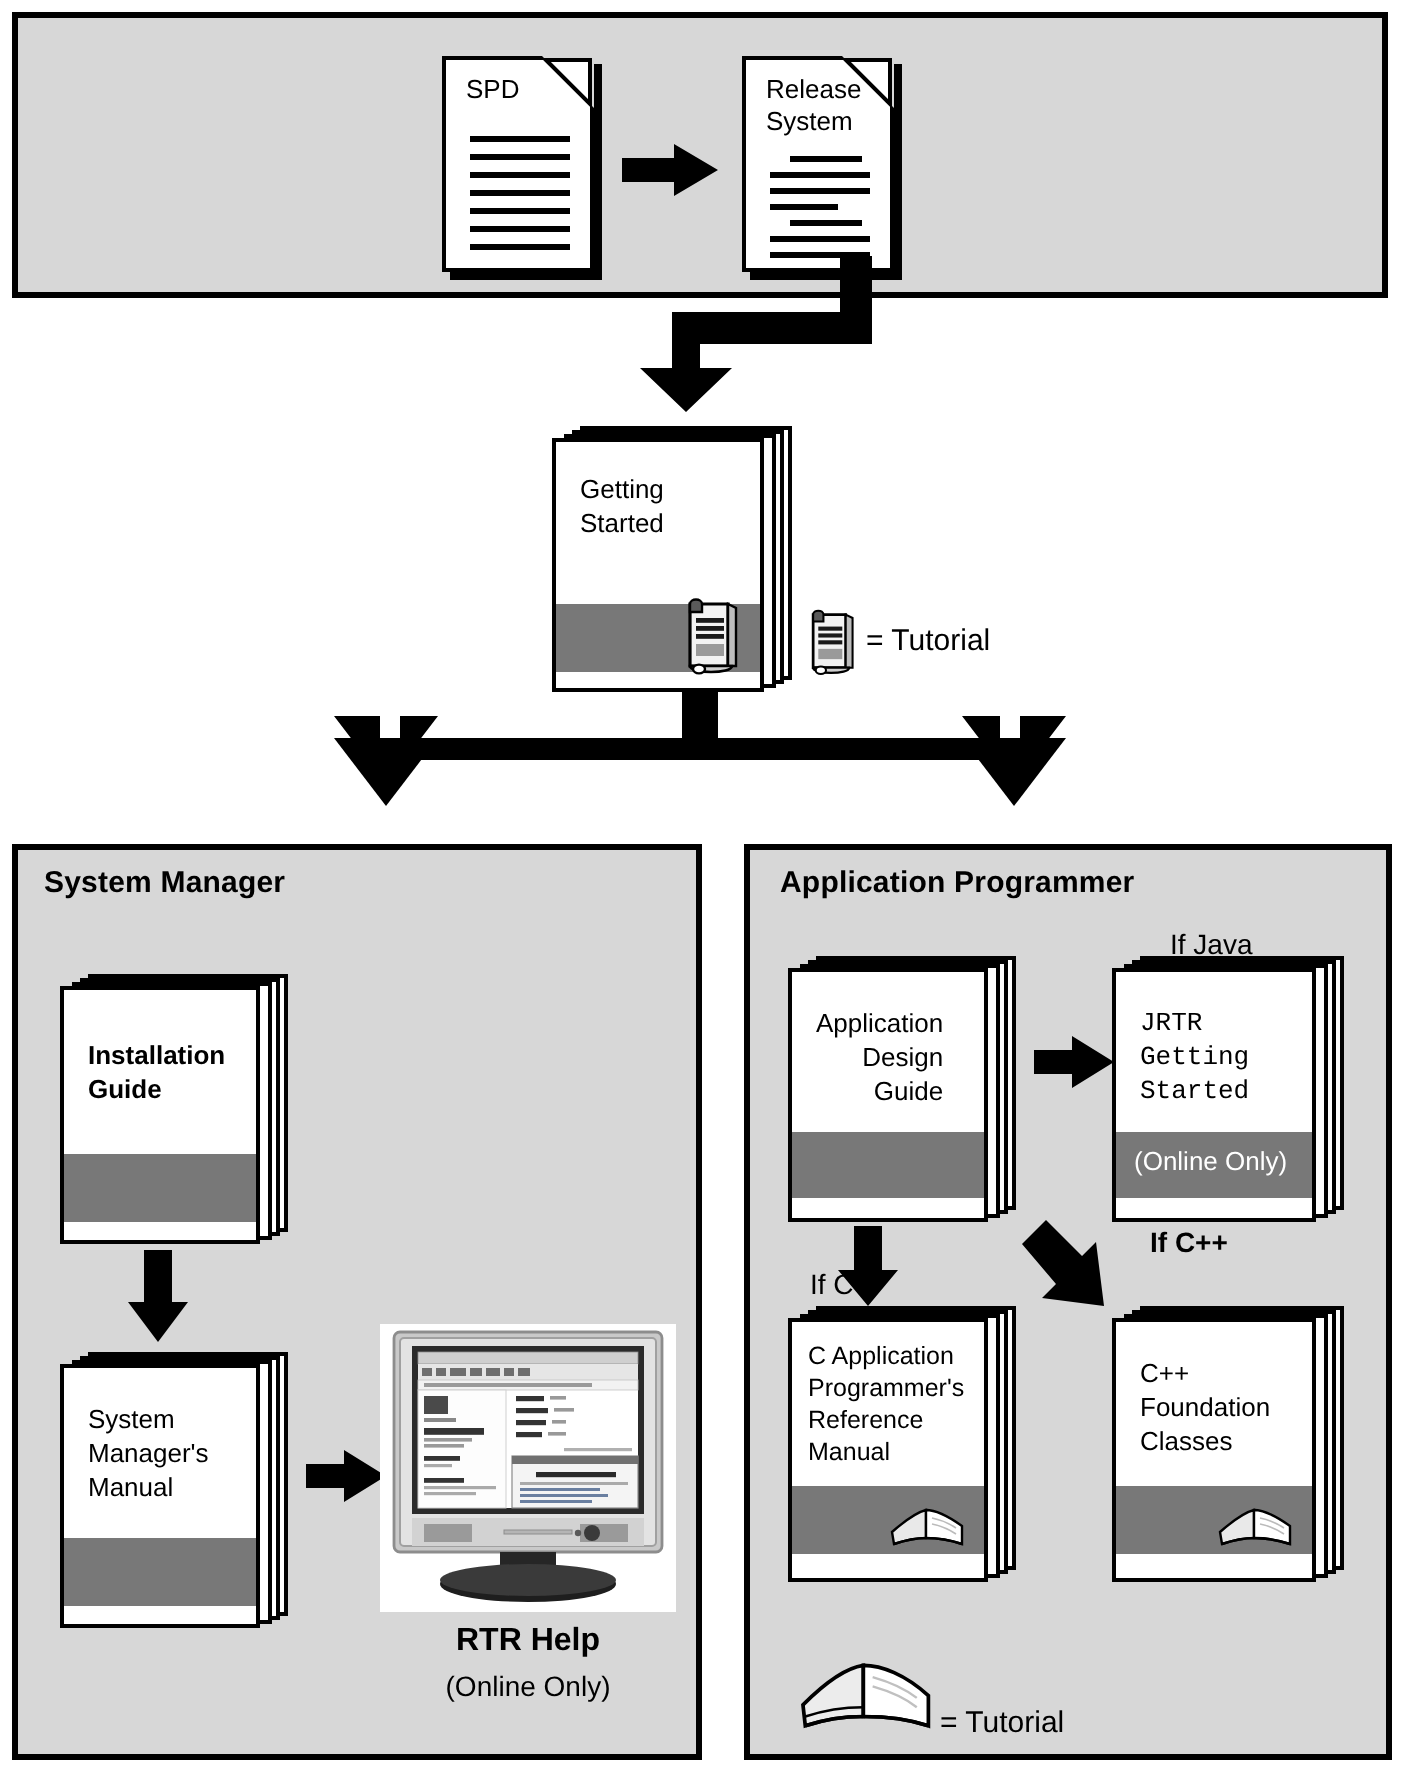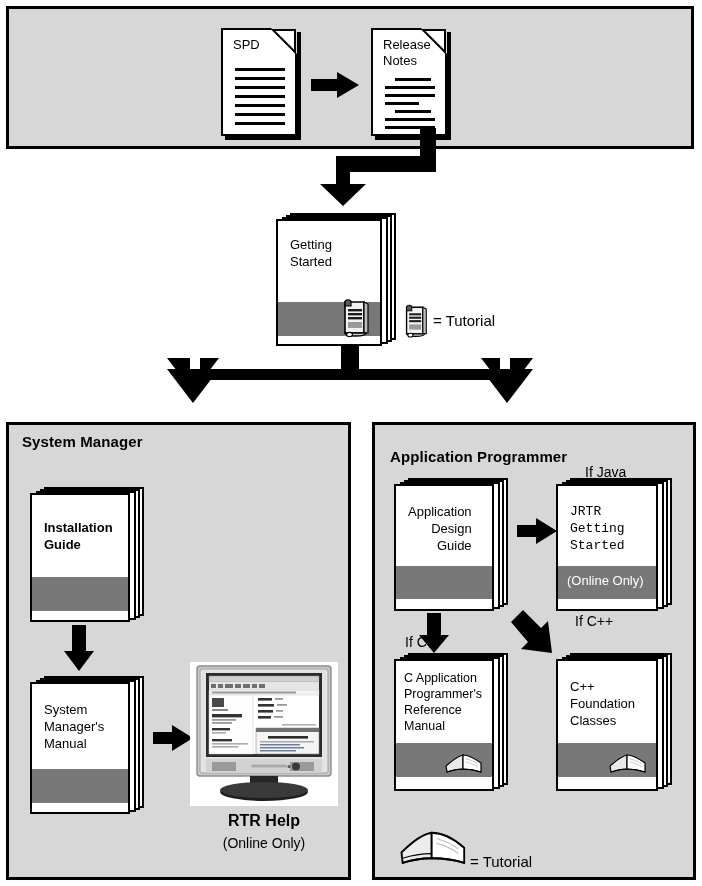--- a/index.html
+++ b/index.html
@@ -192,21 +192,21 @@
   </svg>
 
   <div class="sheet" id="sheet-relnotes" style="left:371px; top:28px; width:76px; height:108px;">
     <div class="shadow"></div>
     <div class="body">
       <div class="fold-cut"></div>
       <svg class="fold-line" viewBox="0 0 36 36">
         <path d="M11 3 L33 25 L33 3 Z" fill="#ffffff" stroke="#000000" stroke-width="2"></path>
       </svg>
       <div class="label">Release
-Notes</div>
+System</div>
       <div class="rules">
         <div class="rule" style="top:48px; left:22px; width:36px;"></div>
         <div class="rule" style="top:56px; width:50px;"></div>
         <div class="rule" style="top:64px; width:50px;"></div>
         <div class="rule" style="top:72px; width:34px;"></div>
         <div class="rule" style="top:80px; left:22px; width:36px;"></div>
         <div class="rule" style="top:88px; width:50px;"></div>
         <div class="rule" style="top:96px; width:50px;"></div>
         <div class="rule" style="top:104px; width:34px;"></div>
       </div>
@@ -370,21 +370,21 @@
 
       <rect x="60" y="114" width="28" height="12" fill="#262626"></rect>
       <ellipse cx="74" cy="130" rx="44" ry="9" fill="#1e1e1e"></ellipse>
       <ellipse cx="74" cy="128" rx="44" ry="8" fill="#3a3a3a"></ellipse>
     </svg>
   </div>
   <div class="caption bold" style="left:190px; top:812px; width:148px;">RTR Help</div>
   <div class="caption reg" style="left:190px; top:835px; width:148px;">(Online Only)</div>
 
   <div class="panel" id="panel-appprg"></div>
-  <div class="panel-title" style="left:390px; top:448px;text-align:center;">Application Programmer</div>
+  <div class="panel-title" style="left:390px; top:433px;text-align:center;">Application Programmer</div>
 
   <div class="branch-label" style="left:585px; top:464px;">If Java</div>
 
   <div class="book" id="book-adg" style="left:394px; top:478px; width:116px; height:133px;">
     <div class="stack">
       <div class="sheetback" style="left:14px; top:0px; width:100px; height:127px;"></div>
       <div class="sheetback" style="left:10px; top:2px; width:100px; height:127px;"></div>
       <div class="sheetback" style="left:6px;  top:4px; width:100px; height:127px;"></div>
     </div>
     <div class="cover" style="width:100px; height:127px;">
@@ -417,21 +417,21 @@
 
   <svg class="arrow" style="left:418px; top:613px;" width="32" height="42" viewBox="0 0 32 42">
     <path d="M9 0 L23 0 L23 22 L31 22 L16 40 L1 22 L9 22 Z" fill="#000000"></path>
   </svg>
 
   <svg class="arrow" style="left:507px; top:608px;" width="58" height="52" viewBox="0 0 58 52">
     <path d="M4 14 L16 2 L34 20 L41 13 L45 45 L14 41 L21 34 L4 14 Z" fill="#000000"></path>
   </svg>
 
   <div class="branch-label" style="left:405px; top:634px;">If C</div>
-  <div class="branch-label" style="left:575px; top:613px;">If C++</div>
+  <div class="branch-label" style="left:575px; top:613px;font-weight:bold;">If C++</div>
 
   <div class="book" id="book-capi" style="left:394px; top:653px; width:116px; height:138px;">
     <div class="stack">
       <div class="sheetback" style="left:14px; top:0px; width:100px; height:132px;"></div>
       <div class="sheetback" style="left:10px; top:2px; width:100px; height:132px;"></div>
       <div class="sheetback" style="left:6px;  top:4px; width:100px; height:132px;"></div>
     </div>
     <div class="cover" style="width:100px; height:132px;">
       <div class="btitle" style="top:9px; left:8px; font-size:12.5px; line-height:16px;">C Application
 Programmer's

